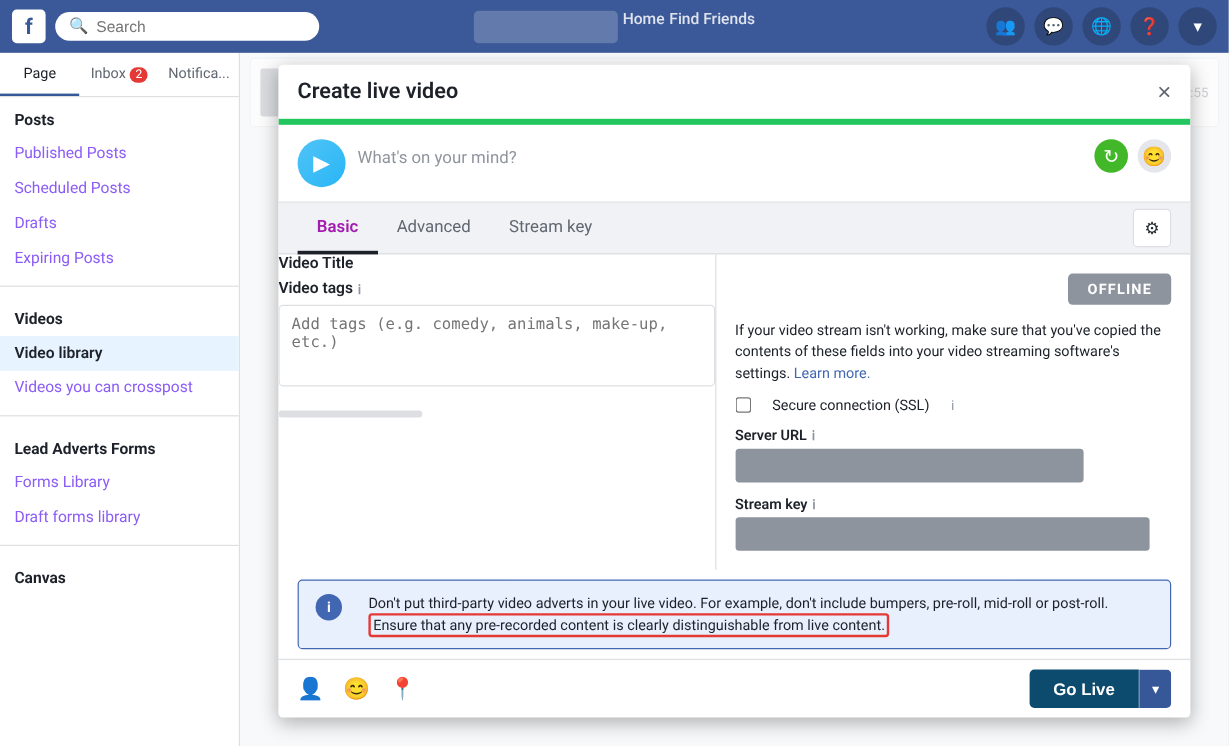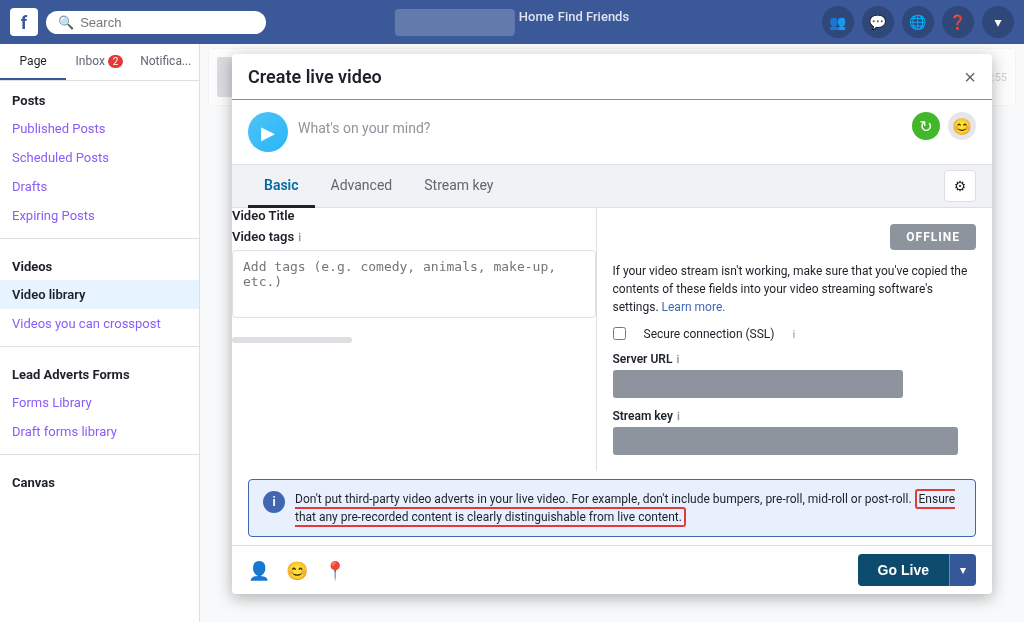--- a/index.html
+++ b/index.html
@@ -169,21 +169,21 @@
       box-shadow: 0 4px 16px rgba(0,0,0,0.3);
       width: 760px;
       max-width: 95%;
       overflow: hidden;
     }
     .modal-header {
       display: flex;
       align-items: center;
       justify-content: space-between;
       padding: 12px 16px;
-      border-bottom: 1px solid #22c55e;
+      border-bottom: 5px solid #22c55e;
     }
     .modal-title {
       font-size: 18px;
       font-weight: 600;
       color: #1d2129;
     }
     .modal-close {
       font-size: 20px;
       color: #606770;
       cursor: pointer;
@@ -250,21 +250,21 @@
     }
     .modal-tab {
       padding: 12px 16px;
       font-size: 14px;
       color: #606770;
       cursor: pointer;
       border-bottom: 3px solid transparent;
       margin-bottom: -1px;
     }
     .modal-tab.active {
-      color: #0369a1;
+      color: #a21caf;
       font-weight: 600;
       border-bottom-color: #1d2129;
     }
     .tab-gear {
       margin-left: auto;
       width: 32px;
       height: 32px;
       border: 1px solid #dddfe2;
       border-radius: 4px;
       background: #fff;
@@ -409,20 +409,21 @@
       justify-content: center;
       font-size: 12px;
       font-weight: bold;
       flex-shrink: 0;
       margin-top: 1px;
     }
     .notice-text {
       font-size: 12px;
       color: #1d2129;
       line-height: 1.5;
+      margin-left: 12px;
     }
     .notice-highlighted {
       border: 2px solid #e53935;
       border-radius: 3px;
       padding: 1px 2px;
       display: inline;
     }
 
     
     .modal-footer {

